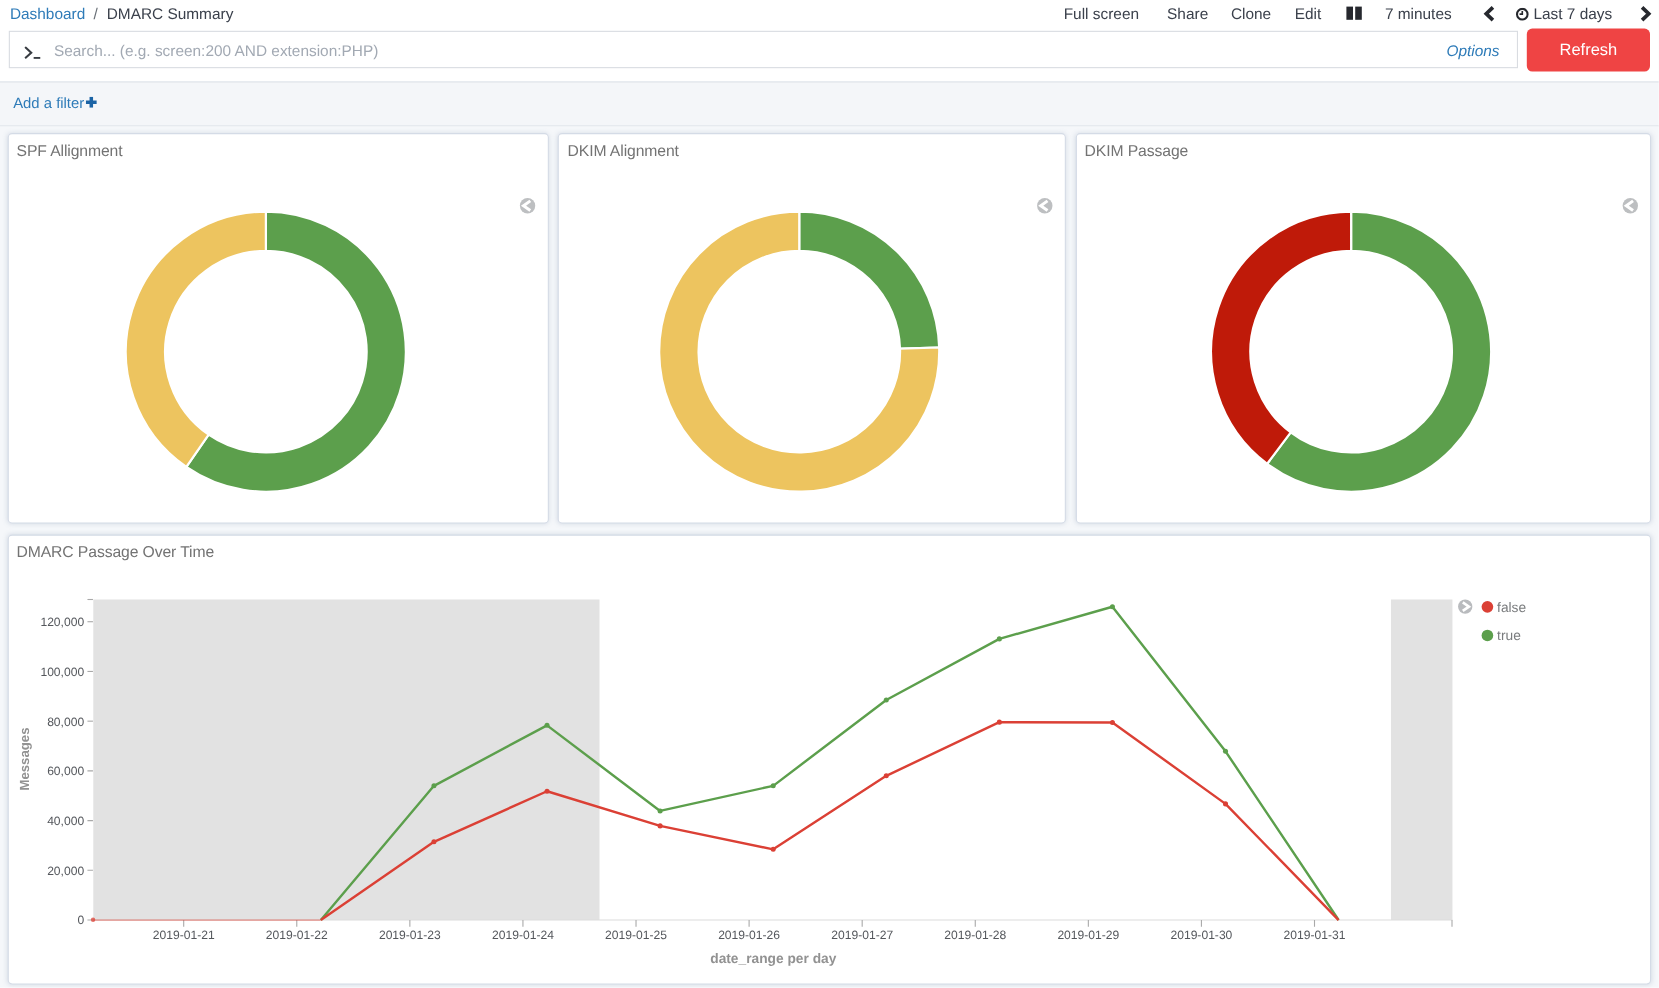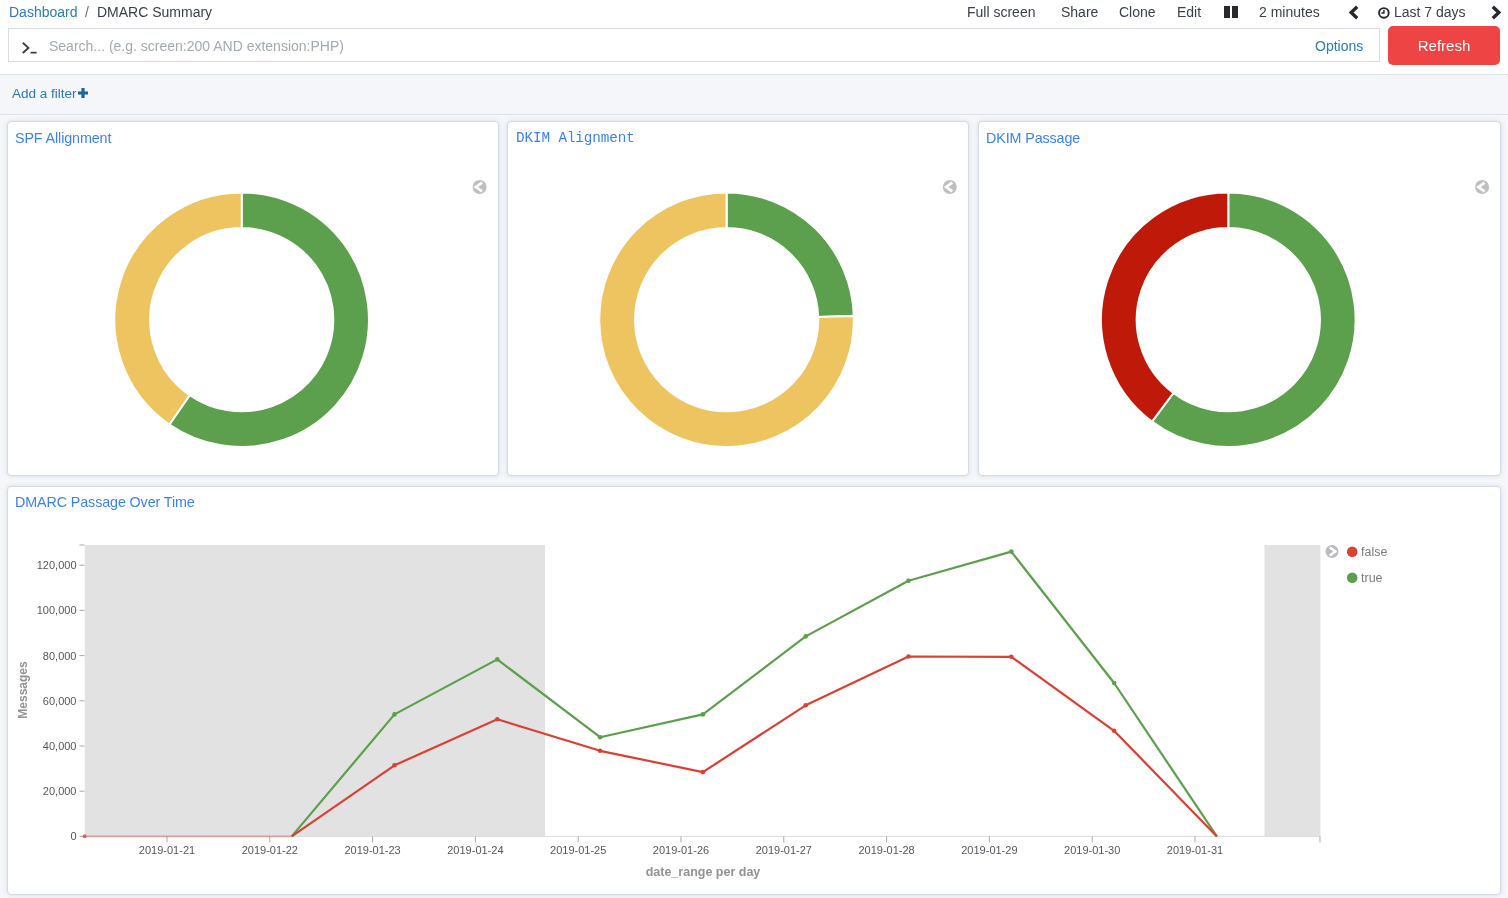--- a/index.html
+++ b/index.html
@@ -5,77 +5,77 @@
   * { margin:0; padding:0; box-sizing:border-box; }
   html,body { width:1508px; height:898px; overflow:hidden; }
   body { font-family:"Liberation Sans", sans-serif; background:#fff; position:relative; }
   .abs { position:absolute; }
   .page { position:absolute; left:0; top:0; width:1508px; height:728px; }
   .navitem { position:absolute; top:0; height:25px; line-height:25px; font-size:14px; color:#3b414c; white-space:nowrap; }
   .bluelink { color:#2e7bb8; }
   .dashbg { position:absolute; left:0; top:115px; width:1508px; height:783px; background:#f5f7fa; }
   .filterbar { position:absolute; left:0; top:74px; width:1508px; height:41px; background:#f4f6f9; border-top:1px solid #dde1e8; border-bottom:1px solid #dde1e8; }
   .panel { position:absolute; background:#fff; border:1px solid #d4dbe6; border-radius:4px; box-shadow:0 0 5px rgba(110,130,160,0.22); }
-  .ptitle { position:absolute; font-size:14.3px; letter-spacing:-0.1px; color:#3b82f6; white-space:nowrap; }
+  .ptitle { position:absolute; font-size:14.3px; letter-spacing:-0.1px; color:#737373; white-space:nowrap; }
   .searchbox { position:absolute; left:8px; top:28px; width:1372px; height:34px; background:#fff; border:1px solid #d9dce1; }
   .refreshbtn { position:absolute; left:1388px; top:26px; width:112px; height:39px; background:#ef4444; border-radius:5px; color:#fff; font-size:15px; text-align:center; line-height:39px; }
 </style>
 </head>
 <body>
 <div class="page">
 
   <div class="navitem bluelink" style="left:9px;">Dashboard</div>
   <div class="navitem" style="left:85px;color:#6a7077;">/</div>
   <div class="navitem" style="left:97px;">DMARC Summary</div>
 
   <div class="navitem" style="left:967px;">Full screen</div>
   <div class="navitem" style="left:1061px;">Share</div>
   <div class="navitem" style="left:1119px;">Clone</div>
   <div class="navitem" style="left:1177px;">Edit</div>
   <div class="abs" style="left:1224.2px;top:6px;width:5.9px;height:12.2px;background:#26282e;"></div>
   <div class="abs" style="left:1231.8px;top:6px;width:5.9px;height:12.2px;background:#26282e;"></div>
-  <div class="navitem" style="left:1259px;">2 minutes</div>
+  <div class="navitem" style="left:1259px;">7 minutes</div>
   <svg class="abs" style="left:1347px;top:4.5px;" width="14" height="15" viewBox="0 0 14 15">
       <path d="M10.2,1.8 L4.2,7.5 L10.2,13.2" stroke="#26282e" stroke-width="3.4" fill="none"></path>
     </svg>
   <svg class="abs" style="left:1377.5px;top:6.5px;" width="12" height="12" viewBox="0 0 12 12">
       <circle cx="5.9" cy="5.9" r="4.8" stroke="#26282e" stroke-width="1.9" fill="none"></circle>
       <path d="M5.9,3.1 L5.9,5.9 L3.4,5.9" stroke="#26282e" stroke-width="1.5" fill="none"></path>
     </svg>
   <div class="navitem" style="left:1394px;">Last 7 days</div>
   <svg class="abs" style="left:1489px;top:4.5px;" width="14" height="15" viewBox="0 0 14 15">
       <path d="M3.8,1.8 L9.8,7.5 L3.8,13.2" stroke="#26282e" stroke-width="3.4" fill="none"></path>
     </svg>
 
   <div class="searchbox">
     <svg class="abs" style="left:12.5px;top:12.8px;" width="36" height="16" viewBox="0 0 36 16">
         <path d="M0.8,0.8 L6.4,5.9 L0.8,11" stroke="#383c42" stroke-width="1.9" fill="none"></path>
         <rect x="8.6" y="9.8" width="6" height="1.7" fill="#383c42"></rect>
       </svg>
     <div class="abs" style="left:40px;top:9px;font-size:14px;color:#a2a9b3;">Search... (e.g. screen:200 AND extension:PHP)</div>
-    <div class="abs" style="left:1306px;top:9px;font-size:14px;color:#2e7bb8;">Options</div>
+    <div class="abs" style="left:1306px;top:9px;font-size:14px;color:#2e7bb8;font-style:italic;">Options</div>
   </div>
   <div class="refreshbtn">Refresh</div>
 
   <div class="filterbar">
     <div class="abs" style="left:12px;top:11px;font-size:13.5px;color:#2e7bb8;">Add a filter</div>
       <svg class="abs" style="left:78px;top:13.2px;" width="10" height="10" viewBox="0 0 10 10">
         <path d="M5,0 V10 M0,5 H10" stroke="#1b63a5" stroke-width="3.2"></path>
       </svg>
   </div>
 
   <div class="dashbg"></div>
 
   <div class="panel" style="left:7px;top:121px;width:492px;height:355px;"></div>
   <div class="panel" style="left:507px;top:121px;width:462px;height:355px;"></div>
   <div class="panel" style="left:978px;top:121px;width:523px;height:355px;"></div>
   <div class="panel" style="left:7px;top:486px;width:1494px;height:409px;"></div>
 
   <div class="ptitle" style="left:15px;top:130px;">SPF Allignment</div>
-  <div class="ptitle" style="left:516px;top:130px;font-family:Liberation Mono, monospace;">DKIM Alignment</div>
+  <div class="ptitle" style="left:516px;top:130px;">DKIM Alignment</div>
   <div class="ptitle" style="left:986px;top:130px;">DKIM Passage</div>
   <div class="ptitle" style="left:15px;top:494px;">DMARC Passage Over Time</div>
 
   <svg class="abs" style="left:0;top:0;" width="1508" height="898" viewBox="0 0 1508 898" font-family="Liberation Sans, sans-serif">
 
     <path d="M241.7,192.4 A127.3,127.3 0 1 1 169.4,424.5 L189.7,395.1 A91.6,91.6 0 1 0 241.7,228.1 Z" fill="#5c9f4c" stroke="#fff" stroke-width="2"></path>
     <path d="M169.4,424.5 A127.3,127.3 0 0 1 241.7,192.4 L241.7,228.1 A91.6,91.6 0 0 0 189.7,395.1 Z" fill="#edc45f" stroke="#fff" stroke-width="2"></path>
 
     <path d="M726.6,192.4 A127.3,127.3 0 0 1 853.8,315.9 L818.2,317.0 A91.6,91.6 0 0 0 726.6,228.1 Z" fill="#5c9f4c" stroke="#fff" stroke-width="2"></path>
     <path d="M853.8,315.9 A127.3,127.3 0 1 1 726.6,192.4 L726.6,228.1 A91.6,91.6 0 1 0 818.2,317.0 Z" fill="#edc45f" stroke="#fff" stroke-width="2"></path>

